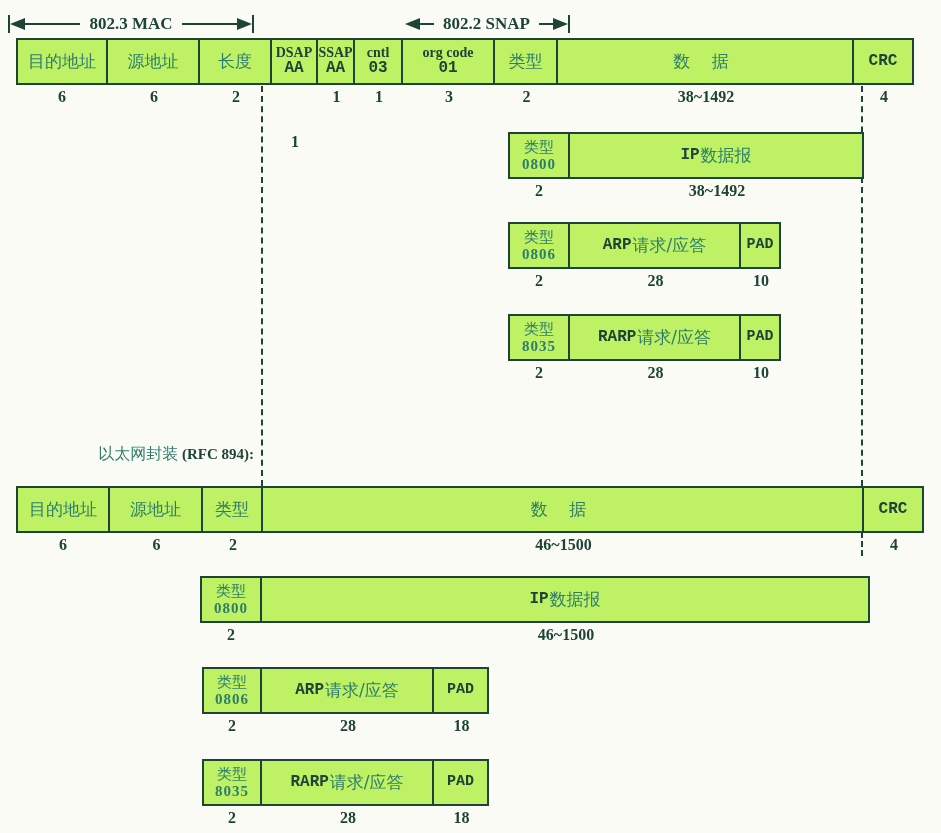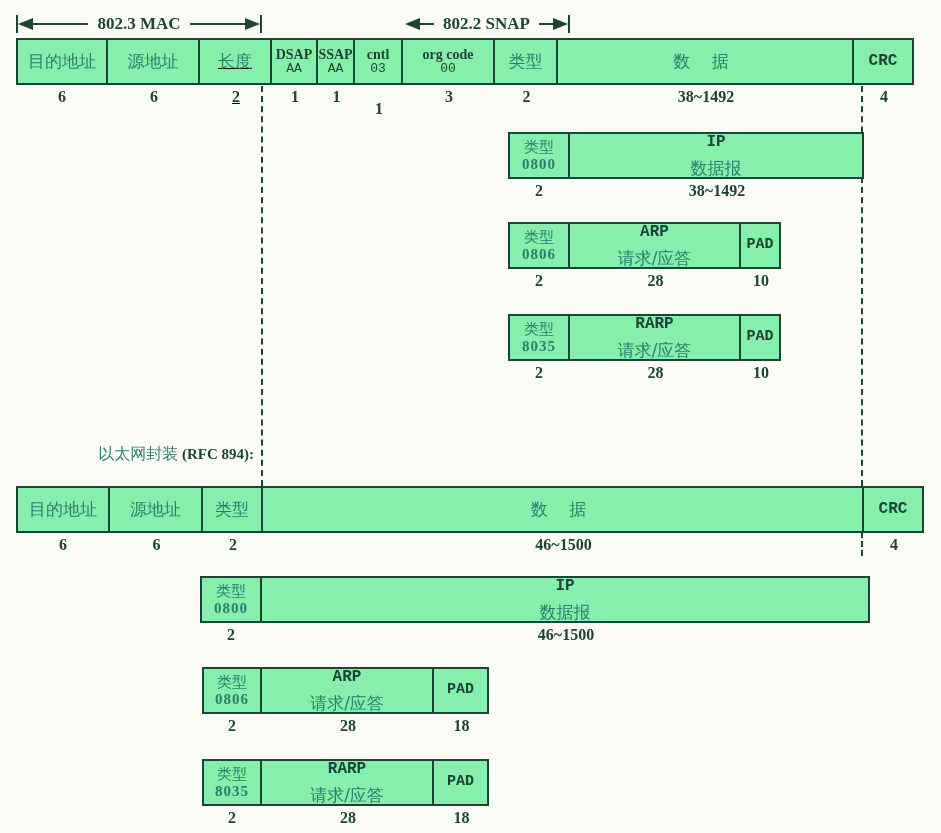--- a/index.html
+++ b/index.html
@@ -16,45 +16,45 @@
   
   .measure{position:absolute;display:flex;align-items:center;height:24px;z-index:3;}
   .tick{width:2px;height:18px;background:var(--ink);flex:0 0 auto;}
   .tri-l{width:0;height:0;border-top:6px solid transparent;border-bottom:6px solid transparent;border-right:15px solid var(--ink);flex:0 0 auto;}
   .tri-r{width:0;height:0;border-top:6px solid transparent;border-bottom:6px solid transparent;border-left:15px solid var(--ink);flex:0 0 auto;}
   .mline{flex:1 1 auto;height:0;border-top:2px solid var(--ink);}
   .mlabel{flex:0 0 auto;padding:0 9px;font-weight:bold;font-size:17px;color:var(--ink);white-space:nowrap;font-family:"Liberation Serif","DejaVu Sans",serif;}
   
   .frame{position:absolute;display:flex;z-index:2;}
   .col{display:flex;flex-direction:column;flex:0 0 auto;box-sizing:border-box;}
-  .box{box-sizing:border-box;height:47px;border:2px solid var(--ink);background:#86efac;
+  .box{box-sizing:border-box;height:47px;border:2px solid var(--ink);background:#bef264;
        display:flex;flex-direction:column;align-items:center;justify-content:center;line-height:1.08;}
   .col+.col .box{border-left:none;}
-  .box.row{flex-direction:column;gap:1px;justify-content:space-between;}
+  .box.row{flex-direction:row;gap:1px;}
   .num{text-align:center;font-weight:bold;font-size:16px;color:var(--ink);padding-top:3px;font-family:"Liberation Serif","DejaVu Sans",serif;}
   .cjk{font-family:"DejaVu Sans",sans-serif;color:var(--teal);font-size:17px;white-space:nowrap;}
   .eng{font-family:Liberation Mono, monospace;font-weight:bold;color:var(--ink);font-size:16px;white-space:nowrap;}
   .l1e{font-family:"Liberation Serif",serif;font-weight:bold;color:var(--ink);font-size:14px;white-space:nowrap;}
-  .l2m{font-family:"Liberation Mono",monospace;font-weight:normal;color:var(--ink);font-size:13px;}
+  .l2m{font-family:"Liberation Mono",monospace;font-weight:bold;color:var(--ink);font-size:16px;}
   .l1c{font-family:"DejaVu Sans",sans-serif;color:var(--teal);font-size:15px;}
   .l2t{font-family:"Liberation Serif",serif;font-weight:bold;color:var(--teal);font-size:15px;letter-spacing:1px;}
   .wide{letter-spacing:8px;}
   
   .dash-v{position:absolute;width:0;border-left:2px dashed var(--ink);z-index:1;}
   
   #caption{position:absolute;left:40px;top:444px;width:214px;text-align:right;white-space:nowrap;z-index:3;}
   #caption .cap-cjk{font-family:"DejaVu Sans",sans-serif;color:var(--teal);font-size:16px;}
   #caption .cap-rfc{font-family:"Liberation Serif",serif;font-weight:bold;color:var(--ink);font-size:15px;}
 </style>
 </head>
 <body>
 
 <div id="canvas">
 
-  <div class="measure" style="left:16px;top:12px;width:246px;">
+  <div class="measure" style="left:8px;top:12px;width:246px;">
     <span class="tick"></span>
       <span class="tri-l"></span>
     <span class="mline"></span>
     <span class="mlabel">802.3 MAC</span>
     <span class="mline"></span>
     <span class="tri-r"></span>
       <span class="tick"></span>
   </div>
   <div class="measure" style="left:405px;top:12px;width:165px;">
     <span class="tri-l"></span>
@@ -75,51 +75,51 @@
           <span class="cjk">目的地址</span>
         </div>
       <div class="num">6</div>
     </div>
     <div class="col" style="width:92px;">
       <div class="box">
           <span class="cjk">源地址</span>
         </div>
       <div class="num">6</div>
     </div>
-    <div class="col" style="width:72px;text-decoration:underline;">
+    <div class="col" style="width:72px;">
       <div class="box">
           <span class="cjk">长度</span>
         </div>
       <div class="num">2</div>
     </div>
-    <div class="col" style="width:46px;">
+    <div class="col" style="width:46px;gap:45px;">
       <div class="box">
           <span class="l1e">DSAP</span>
           <span class="l2m">AA</span>
         </div>
       <div class="num">1</div>
     </div>
     <div class="col" style="width:37px;">
       <div class="box">
           <span class="l1e">SSAP</span>
           <span class="l2m">AA</span>
         </div>
       <div class="num">1</div>
     </div>
-    <div class="col" style="width:48px;gap:12px;">
+    <div class="col" style="width:48px;">
       <div class="box">
           <span class="l1e">cntl</span>
           <span class="l2m">03</span>
         </div>
       <div class="num">1</div>
     </div>
     <div class="col" style="width:92px;">
       <div class="box">
           <span class="l1e">org code</span>
-          <span class="l2m">00</span>
+          <span class="l2m">01</span>
         </div>
       <div class="num">3</div>
     </div>
     <div class="col" style="width:63px;">
       <div class="box">
           <span class="cjk">类型</span>
         </div>
       <div class="num">2</div>
     </div>
     <div class="col" style="width:296px;">

